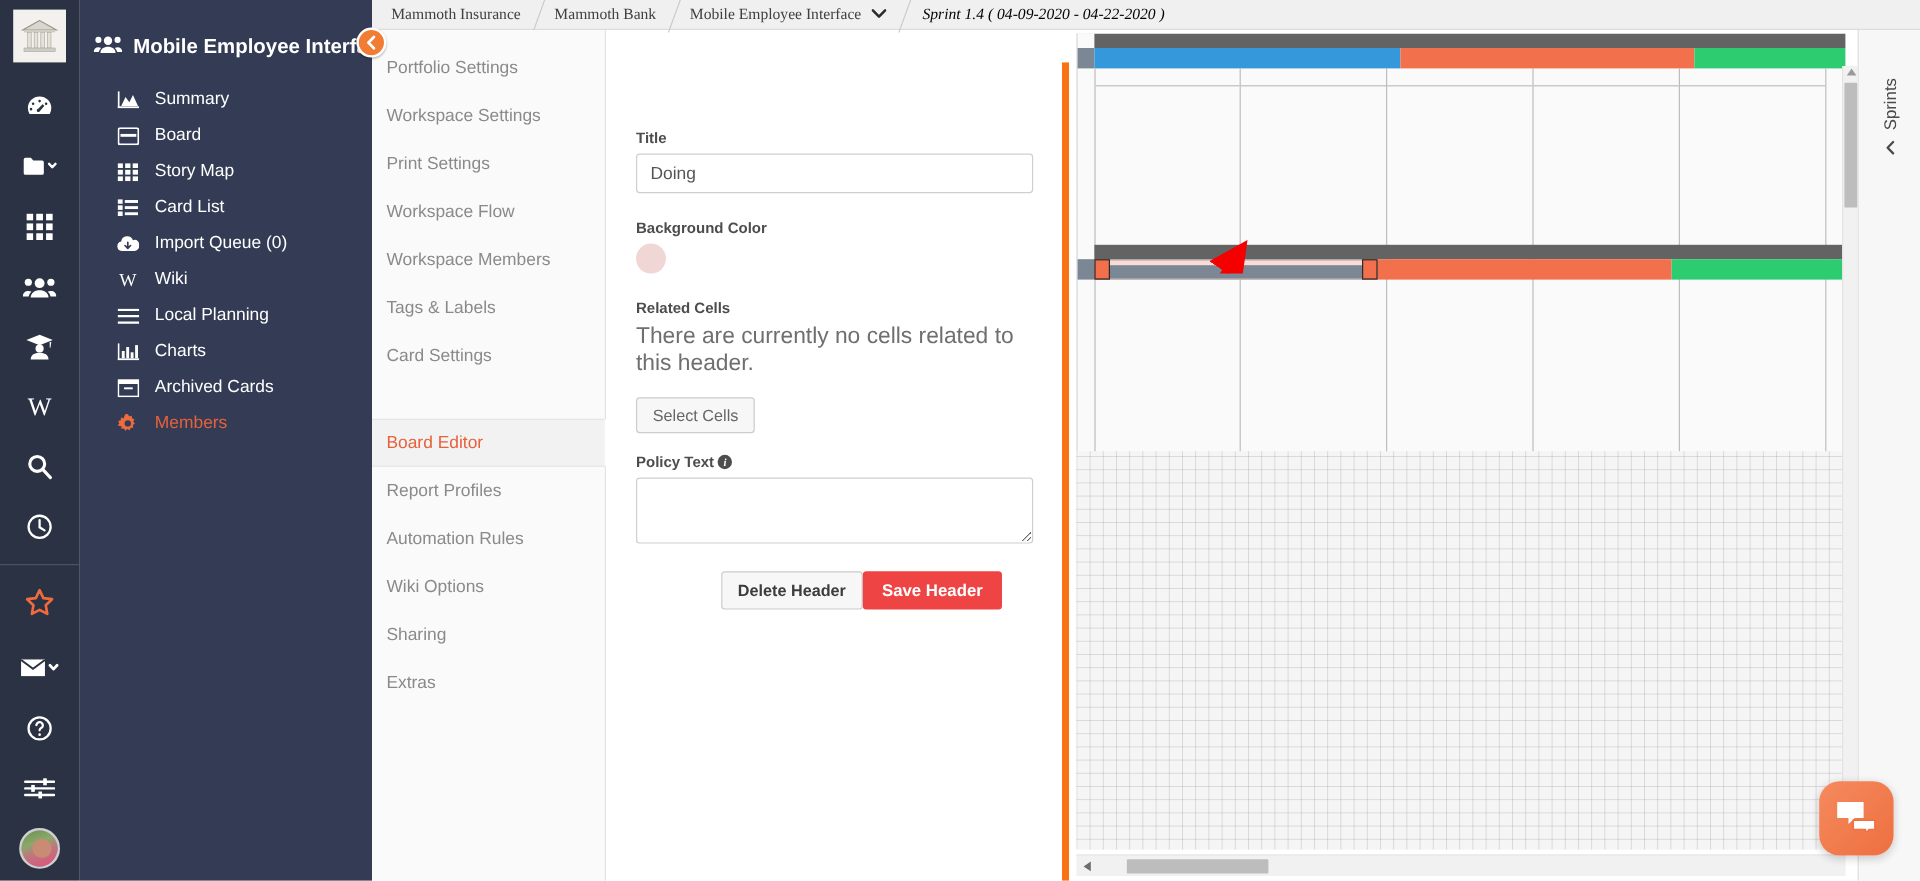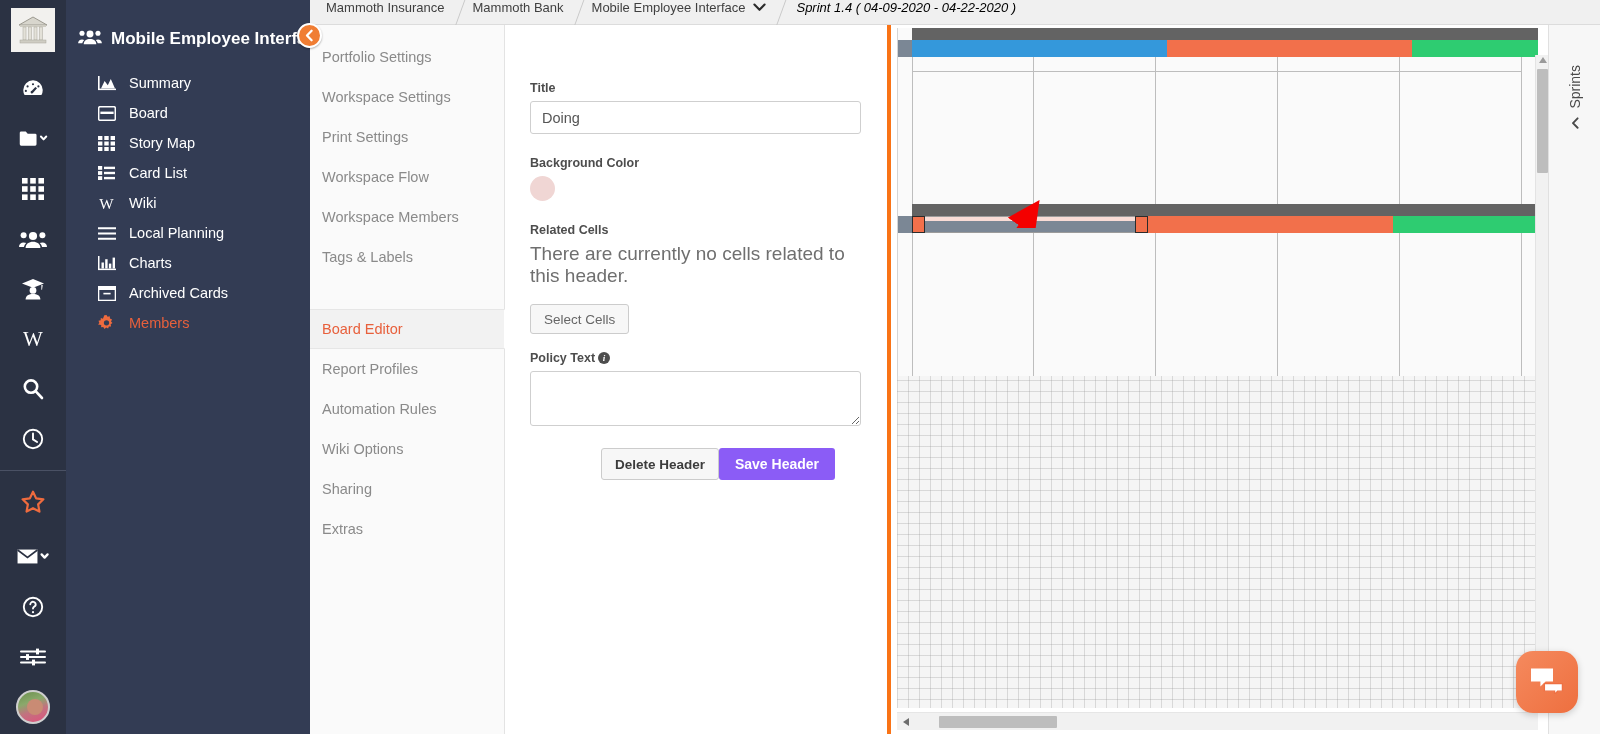--- a/index.html
+++ b/index.html
@@ -82,21 +82,21 @@
   .content { flex: 1 1 auto; display: flex; flex-direction: column; min-width: 0; position: relative; }
 
   
   .crumbbar {
     height: 25px; background: #f0f0f0; border-bottom: 1px solid #dcdcdc;
     display: flex; align-items: center; font-size: 13px; color: #3f3f3f;
     flex: 0 0 25px; padding-left: 4px;
   }
   .crumb {
     position: relative; padding: 0 16px 0 12px; height: 25px;
-    display: flex; align-items: flex-start; cursor: pointer; white-space: nowrap;
+    display: flex; align-items: center; cursor: pointer; white-space: nowrap; font-family: Liberation Serif, serif;
   }
   .crumb:after {
     content:""; position: absolute; right: 0px; top: -3px;
     width: 30px; height: 30px;
     border-right: 1px solid #c9c9c9;
     transform: skewX(-20deg);
   }
   .crumb.plain:after { display: none; }
   .crumb.sprint { color: #000000; font-style: italic; padding-left: 14px; }
   .crumb .chev { margin-left: 8px; }
@@ -124,22 +124,22 @@
     width: 0; height: 0;
     border-top: 20px solid transparent;
     border-bottom: 20px solid transparent;
     border-left: 15px solid #ffffff;
     filter: drop-shadow(1px 0 0 #ececec);
   }
 
   
   .formpanel {
     width: 386px; flex: 0 0 386px; background: #ffffff;
-    border-right: 4px solid #f97316;
-    padding: 56px 15px 0 25px; position: relative;
+    border-right: 6px solid #f97316;
+    padding: 56px 15px 0 25px; position: relative; margin-top: 27px;
   }
   .fieldlabel { font-size: 12.5px; font-weight: bold; color: #4d4d4d; margin-bottom: 6px; display:block; }
   .textinput {
     width: 331px; height: 33px; border: 1px solid #cfcfcf; border-radius: 3px;
     padding: 0 11px; font-size: 14.5px; color: #555; background:#fff;
     font-family: "Liberation Sans", sans-serif;
   }
   .gap-a { height: 22px; }
   .swatch {
     width: 25px; height: 25px; border-radius: 50%; background: #f0d6d4; cursor: pointer;
@@ -158,21 +158,21 @@
     align-items: center; justify-content: center; vertical-align: 1px; margin-left: 3px;
     font-style: italic; font-family: "Liberation Serif", serif;
   }
   .policyarea {
     width: 331px; height: 55px; border: 1px solid #cfcfcf; border-radius: 3px;
     resize: vertical; font-family: "Liberation Sans", sans-serif; font-size: 14px;
     padding: 6px 9px;
   }
   .actionrow { display: flex; justify-content: flex-end; width: 305px; margin-top: 18px; }
   .btn-save {
-    height: 32px; border: none; border-radius: 3px; background: #8b5cf6;
+    height: 32px; border: none; border-radius: 3px; background: #ef4444;
     color: #ffffff; font-size: 14px; font-weight: bold; padding: 0 16px; cursor: pointer;
     font-family: "Liberation Sans", sans-serif;
   }
   .btn-del { height: 32px; font-weight: bold; color: #3c3c3c; }
 
   
   .boardwrap { flex: 1 1 auto; position: relative; background: #ffffff; min-width: 0; }
   .canvas {
     position: absolute; left: 6px; top: 3px; right: 62px; bottom: 26px;
     background-color: #f5f5f5;
@@ -442,20 +442,29 @@
               <rect x="6" y="0.7" width="11" height="2.4"></rect>
             <rect x="0" y="5.1" width="4.2" height="3.8"></rect>
               <rect x="6" y="5.8" width="11" height="2.4"></rect>
             <rect x="0" y="10.2" width="4.2" height="3.8"></rect>
               <rect x="6" y="10.9" width="11" height="2.4"></rect>
           </svg>
         </span>
         <span>Card List</span>
       </div>
 
+      <div class="projnav-item">
+        <span class="pn-ico">
+          <svg width="19" height="15" viewBox="0 0 19 15" fill="#fff">
+            <path d="M4.4 13.2A4 4 0 014 5.3a5.1 5.1 0 019.8-1.1A3.8 3.8 0 0119 8.6a4.3 4.3 0 01-4 4.6z"></path>
+            <path d="M9.5 6v4.4M7.2 8.6l2.3 2.4 2.3-2.4" stroke="#333c54" stroke-width="1.4" fill="none" stroke-linecap="round" stroke-linejoin="round"></path>
+          </svg>
+        </span>
+        <span>Import Queue (0)</span>
+      </div>
 
       <div class="projnav-item">
         <span class="pn-ico">
           <svg width="20" height="16" viewBox="0 0 20 16">
             <text x="10" y="14" font-family="'Liberation Serif',serif" font-size="16" fill="#fff" text-anchor="middle">W</text>
           </svg>
         </span>
         <span>Wiki</span>
       </div>
 
@@ -542,20 +551,23 @@
             <span>Print Settings</span>
           </div>
         <div class="setmenu-item">
             <span>Workspace Flow</span>
           </div>
         <div class="setmenu-item">
             <span>Workspace Members</span>
           </div>
         <div class="setmenu-item">
             <span>Tags &amp; Labels</span>
+          </div>
+        <div class="setmenu-item">
+            <span>Card Settings</span>
           </div>
         <div class="setmenu-item active">
             <span>Board Editor</span>
           </div>
         <div class="setmenu-item">
             <span>Report Profiles</span>
           </div>
         <div class="setmenu-item">
             <span>Automation Rules</span>
           </div>

